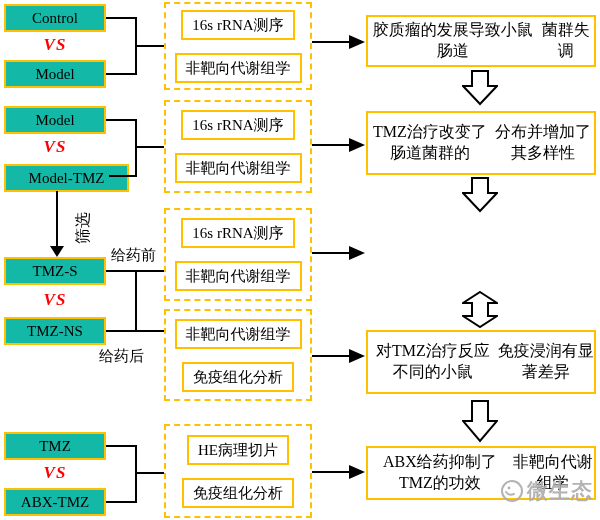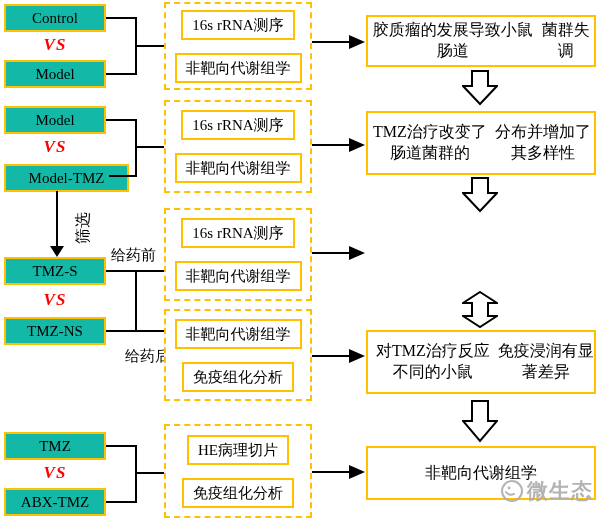--- a/index.html
+++ b/index.html
@@ -95,21 +95,21 @@
   <div class="hline" style="left:135px;top:146px;width:30px"></div>
 
   <div class="vline" style="left:56px;top:191px;height:56px"></div>
   <div class="ahead-down" style="left:50px;top:246px"></div>
   <div class="screening">筛选</div>
 
   <div class="hline" style="left:106px;top:270px;width:60px"></div>
   <div class="hline" style="left:106px;top:330px;width:60px"></div>
   <div class="vline" style="left:135px;top:270px;height:62px"></div>
   <div class="slabel" style="left:111px;top:246px">给药前</div>
-  <div class="slabel" style="left:125px;top:347px">给药后</div>
+  <div class="slabel" style="left:99px;top:347px">给药后</div>
 
   <div class="hline" style="left:106px;top:445px;width:31px"></div>
   <div class="hline" style="left:106px;top:501px;width:31px"></div>
   <div class="vline" style="left:135px;top:445px;height:58px"></div>
   <div class="hline" style="left:135px;top:472px;width:30px"></div>
 
   <div class="dashed" style="top:2px;height:88px">
     <div class="mbox">16s rRNA测序</div>
     <div class="mbox">非靶向代谢组学</div>
   </div>
@@ -147,20 +147,21 @@
   </div>
   <div class="cbox" style="top:111px;height:64px">
     <div>TMZ治疗改变了肠道菌群的</div>
     <div>分布并增加了其多样性</div>
   </div>
   <div class="cbox" style="top:330px;height:64px">
     <div>对TMZ治疗反应不同的小鼠</div>
     <div>免疫浸润有显著差异</div>
   </div>
   <div class="cbox" style="top:446px;height:54px">
+    <div>ABX给药抑制了TMZ的功效</div>
     <div>非靶向代谢组学</div>
   </div>
 
   <svg class="hollow" style="top:70px" width="36" height="36" viewBox="0 0 36 36">
     <polygon points="10,1 26,1 26,16 35,16 18,34 1,16 10,16" fill="#ffffff" stroke="#000000" stroke-width="2" stroke-linejoin="miter"></polygon>
   </svg>
   <svg class="hollow" style="top:177px" width="36" height="36" viewBox="0 0 36 36">
     <polygon points="10,1 26,1 26,16 35,16 18,34 1,16 10,16" fill="#ffffff" stroke="#000000" stroke-width="2" stroke-linejoin="miter"></polygon>
   </svg>
   <svg class="hollow" style="top:291px" width="36" height="37" viewBox="0 0 36 37">

